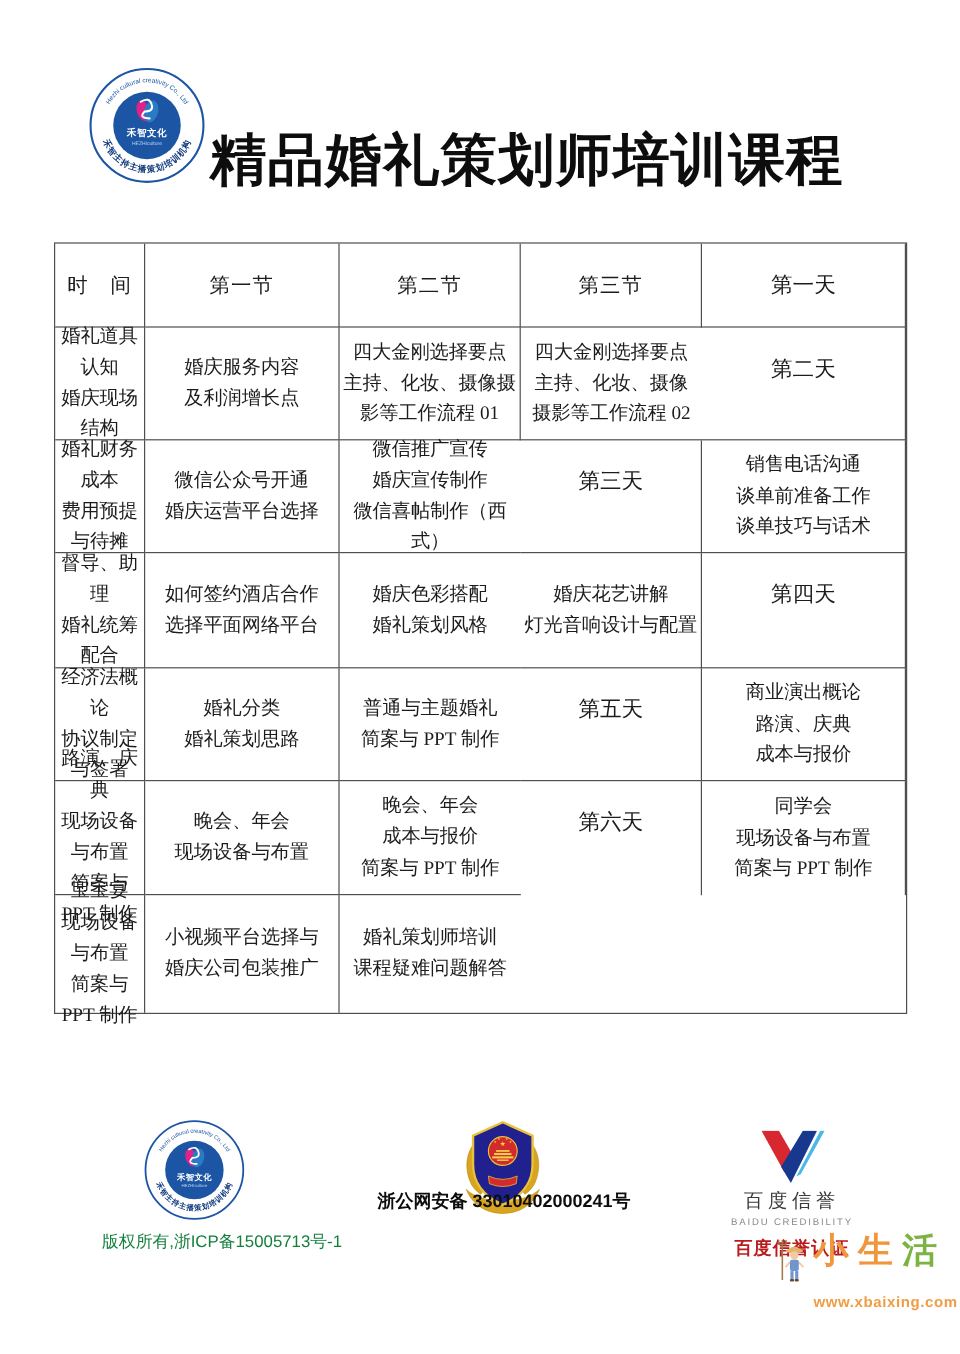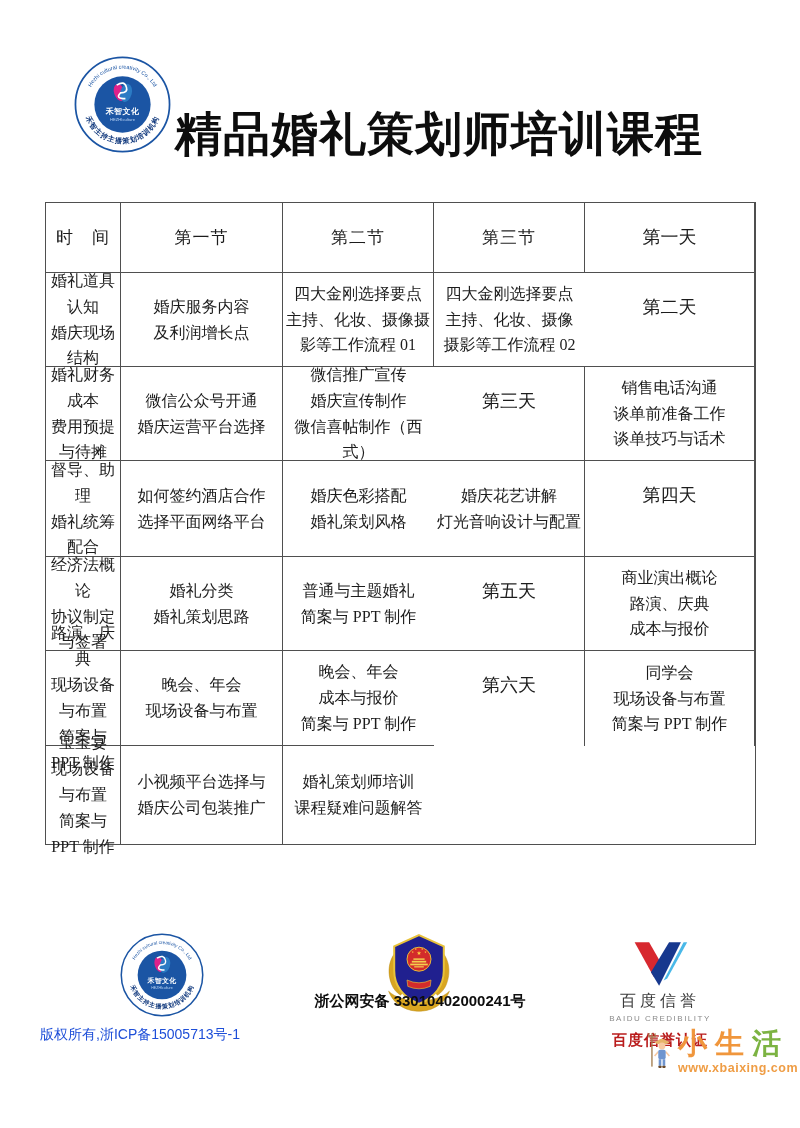--- a/index.html
+++ b/index.html
@@ -20,40 +20,40 @@
         display:flex;flex-direction:column;justify-content:center;align-items:center;
         text-align:center;white-space:pre-line;}
   .cell.lc{border-right:none;}
   .cell.lr{border-bottom:none;}
   .hc{font-size:17px;letter-spacing:1px;}
   .dc{font-size:18px;justify-content:flex-start;padding-top:22px;}
   .cc{font-size:16px;line-height:1.62;padding:2px 3px;}
 
   
   .footer-logo{position:absolute;left:120px;top:933px;width:84px;height:84px;}
-  .icp-text{position:absolute;left:40px;top:1026px;width:245px;text-align:left;
-            font-family:"Liberation Sans","DejaVu Sans",sans-serif;font-size:14px;color:#1d4ed8;}
+  .icp-text{position:absolute;left:40px;top:1026px;width:245px;text-align:right;
+            font-family:"Liberation Sans","DejaVu Sans",sans-serif;font-size:14px;color:#15803d;}
   .police-badge{position:absolute;left:379px;top:930px;width:80px;height:84px;}
   .police-text{position:absolute;left:295px;top:992px;width:250px;text-align:center;
                font-family:"Liberation Sans","DejaVu Sans",sans-serif;font-size:15px;font-weight:700;color:#0d0d0d;}
   .baidu-block{position:absolute;left:585px;top:942px;width:150px;text-align:center;
                font-family:"Liberation Sans","DejaVu Sans",sans-serif;}
   .baidu-v{display:block;margin:0 auto;}
   .baidu-cn{font-size:16px;letter-spacing:4px;color:#3a3a3a;margin-top:3px;}
   .baidu-en{font-size:8px;letter-spacing:1.5px;color:#8a8a8a;margin-top:2px;}
   .baidu-cert{font-size:15px;font-weight:700;letter-spacing:1px;color:#b91c1c;margin-top:8px;}
 
   
   .watermark{position:absolute;left:648px;top:1028px;width:150px;height:58px;
              display:flex;align-items:flex-start;font-family:"Liberation Sans","DejaVu Sans",sans-serif;}
   .wm-right{margin-left:2px;}
   .wm-chars{font-size:29px;font-weight:700;letter-spacing:8px;line-height:1.1;}
   .wm-c1,.wm-c2{color:#f0963c;}
   .wm-c3{color:#7cb342;}
-  .wm-url{font-size:12.5px;font-weight:700;color:#ef9d45;letter-spacing:0.5px;margin-top:1px;}
+  .wm-url{font-size:12.5px;font-weight:700;color:#ef9d45;letter-spacing:0.5px;margin-top:18px;}
 </style>
 </head>
 <body>
 
 <div class="page">
 
   <svg class="top-logo" viewBox="0 0 100 100">
     <circle cx="50" cy="50" r="48.5" fill="#ffffff" stroke="#1b55a4" stroke-width="1.8"></circle>
     <path id="lt-top" d="M 13,50 A 37,37 0 0 1 87,50" fill="none"></path>
     <path id="lt-bot" d="M 10,50 A 40,40 0 0 0 90,50" fill="none"></path>

